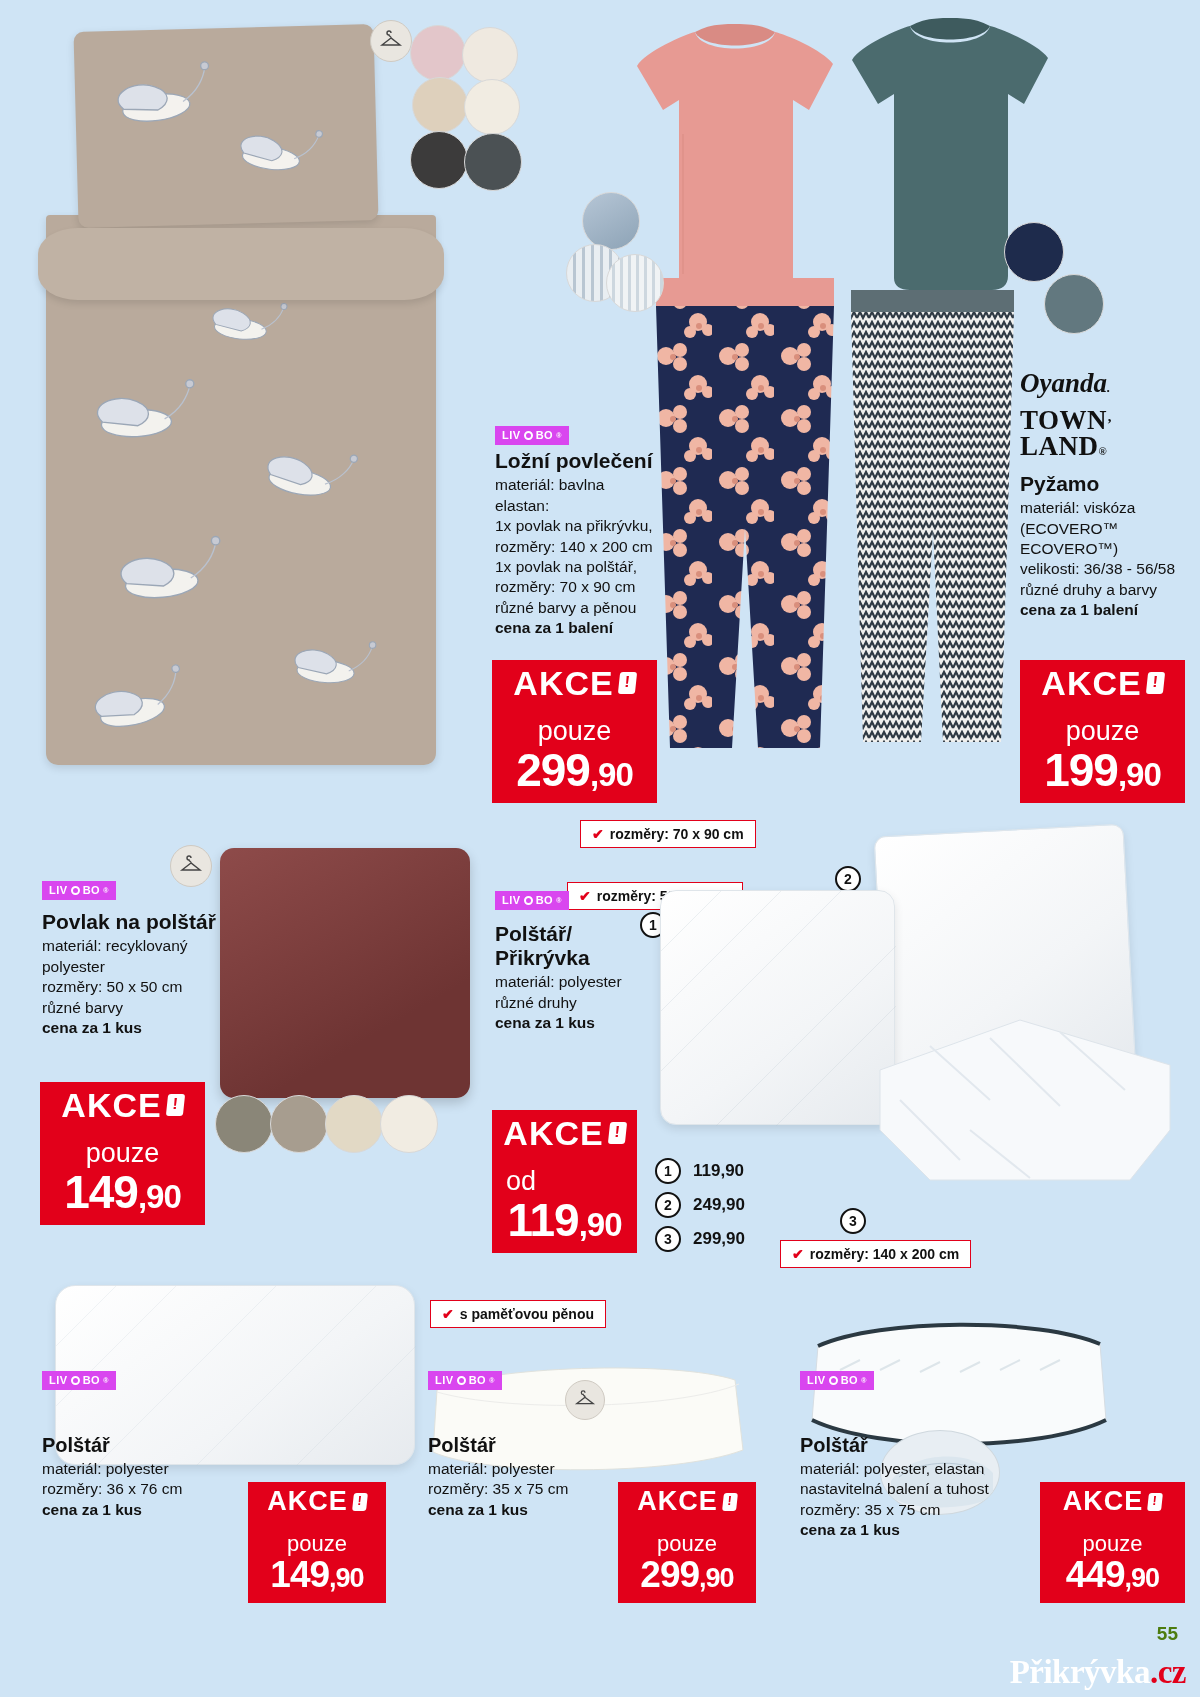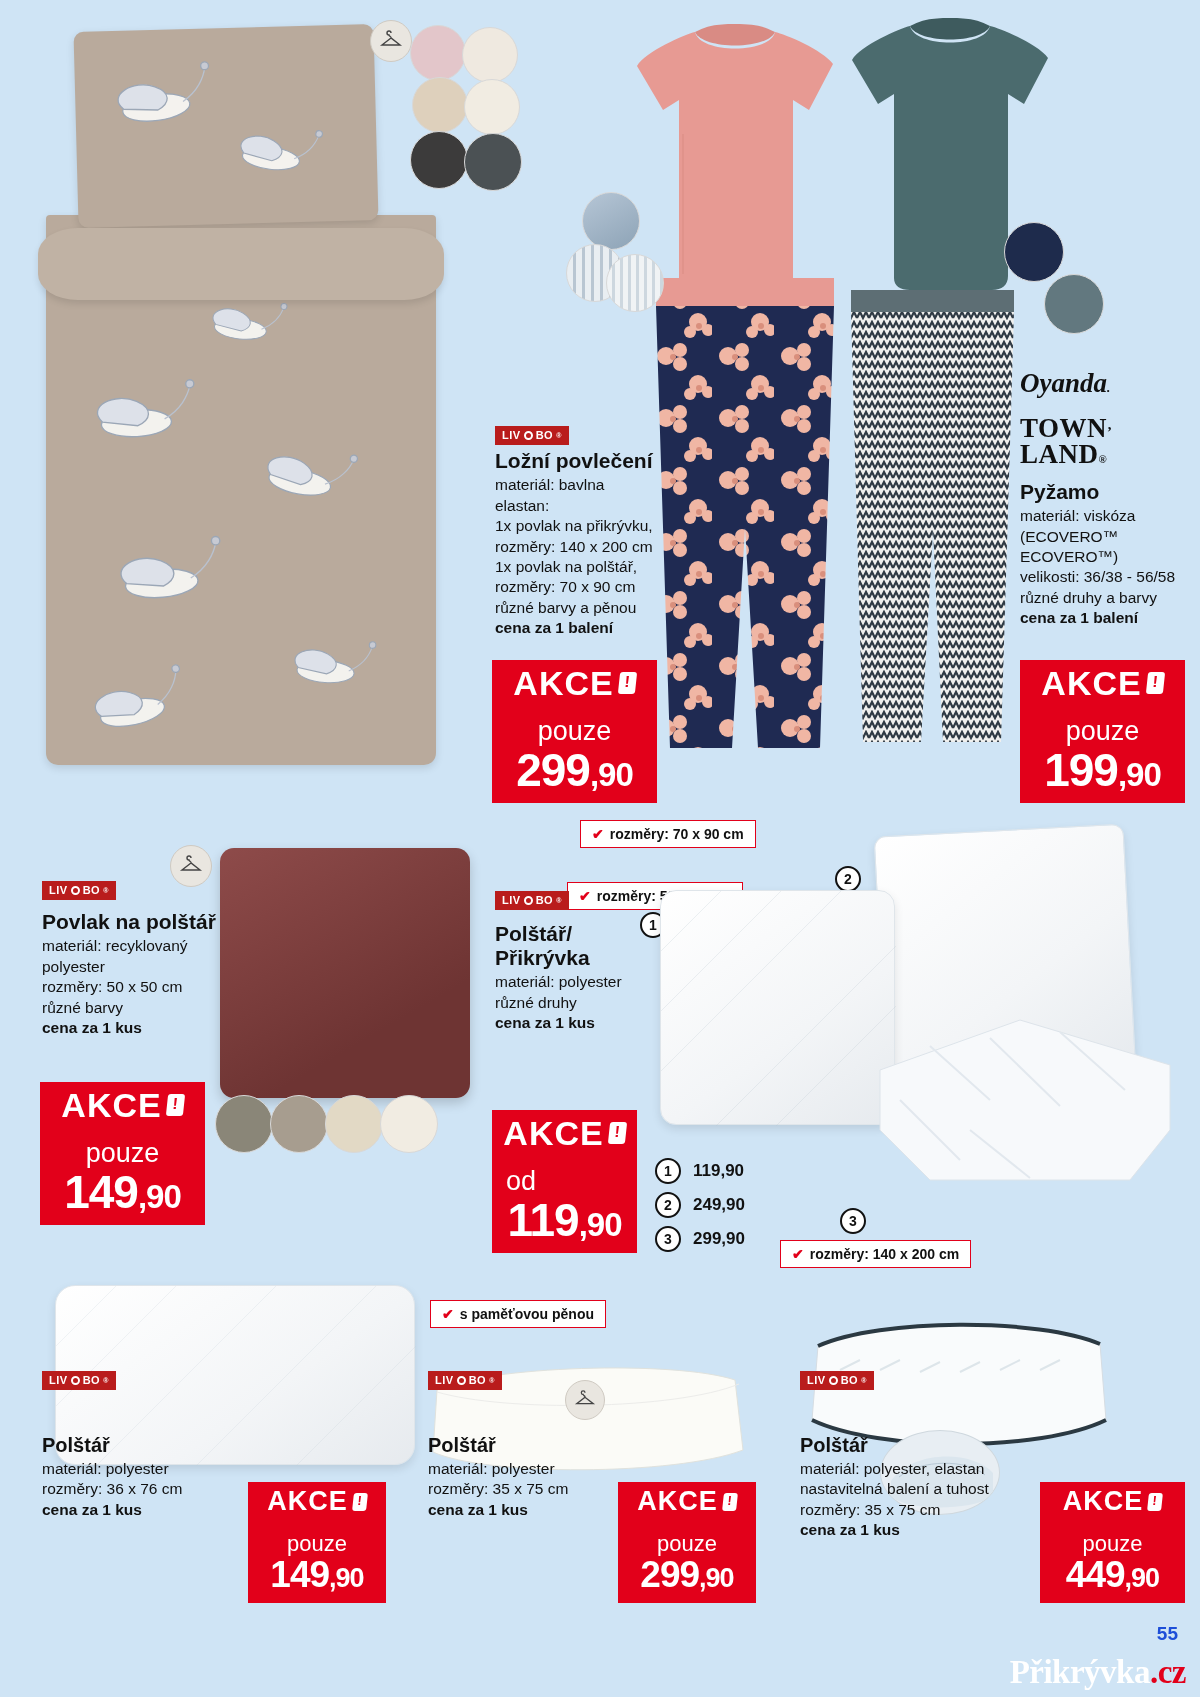--- a/index.html
+++ b/index.html
@@ -10,21 +10,21 @@
     background:#cfe4f5;
     font-family:"Liberation Sans", sans-serif;
     color:#111;
     overflow:hidden;
   }
   .page { position:absolute; inset:0; }
 
   
   .abs { position:absolute; }
   .brand-box {
-    background:#b91c1c; color:#fff; font-weight:bold;
+    background:#d946ef; color:#fff; font-weight:bold;
     font-size:11px; letter-spacing:.5px;
     padding:4px 7px; display:inline-flex; align-items:center; gap:3px;
     line-height:1;
   }
   .brand-box .o { display:inline-block; width:9px; height:9px; border:2px solid #fff; border-radius:50%; }
   .brand-box .reg { font-size:7px; vertical-align:top; }
 
   .desc { font-size:15.5px; line-height:1.32; color:#111; }
   .prod-title { font-size:21px; font-weight:bold; margin-bottom:2px; line-height:1.15; }
 
@@ -112,21 +112,21 @@
   .logo-town {
     font-family:"Liberation Serif", serif; font-weight:bold;
     font-size:27px; line-height:.98; letter-spacing:.5px;
   }
   .footer-right {
     position:absolute; right:14px; bottom:6px;
     font-family:"Liberation Serif", serif;
     font-size:33px; color:#ffffff; font-weight:bold; letter-spacing:-.5px;
   }
   .footer-right .cz { color:#e2001a; }
-  .pagenum { position:absolute; right:22px; bottom:52px; font-size:19px; color:#1d4ed8; font-weight:bold; }
+  .pagenum { position:absolute; right:22px; bottom:52px; font-size:19px; color:#4d7c0f; font-weight:bold; }
 </style>
 </head>
 <body>
 
 <div class="page">
 
   <div class="bedding">
     <div class="duvet">
 
       <div class="crane" style="left:30px;  top:36px;  transform:rotate(-8deg);">
@@ -329,21 +329,21 @@
   </div>
   <div class="abs" style="left:1000px; top:222px; width:110px; height:130px;">
     <span class="swatch" style="left:4px; top:0;  width:60px;height:60px; background:#1e2b4c;"></span>
     <span class="swatch" style="left:44px;top:52px;width:60px;height:60px; background:#62787f;"></span>
   </div>
 
   <div class="abs" style="left:1020px; top:368px; width:175px;">
     <div class="logo-oyanda">
       <span>Oyanda</span><span style="font-size:13px;">.</span>
     </div>
-    <div class="logo-town" style="margin-top:16px;">
+    <div class="logo-town" style="margin-top:8px;">
       <div><span>TOWN</span><span style="font-size:15px;">’</span></div>
       <div><span>LAND</span><span style="font-size:11px;">®</span></div>
     </div>
     <div class="prod-title" style="margin-top:12px;">Pyžamo</div>
     <div class="desc">
       <div>materiál: viskóza</div>
       <div>(ECOVERO™</div>
       <div>ECOVERO™)</div>
       <div>velikosti: 36/38 - 56/58</div>
       <div>různé druhy a barvy</div>

